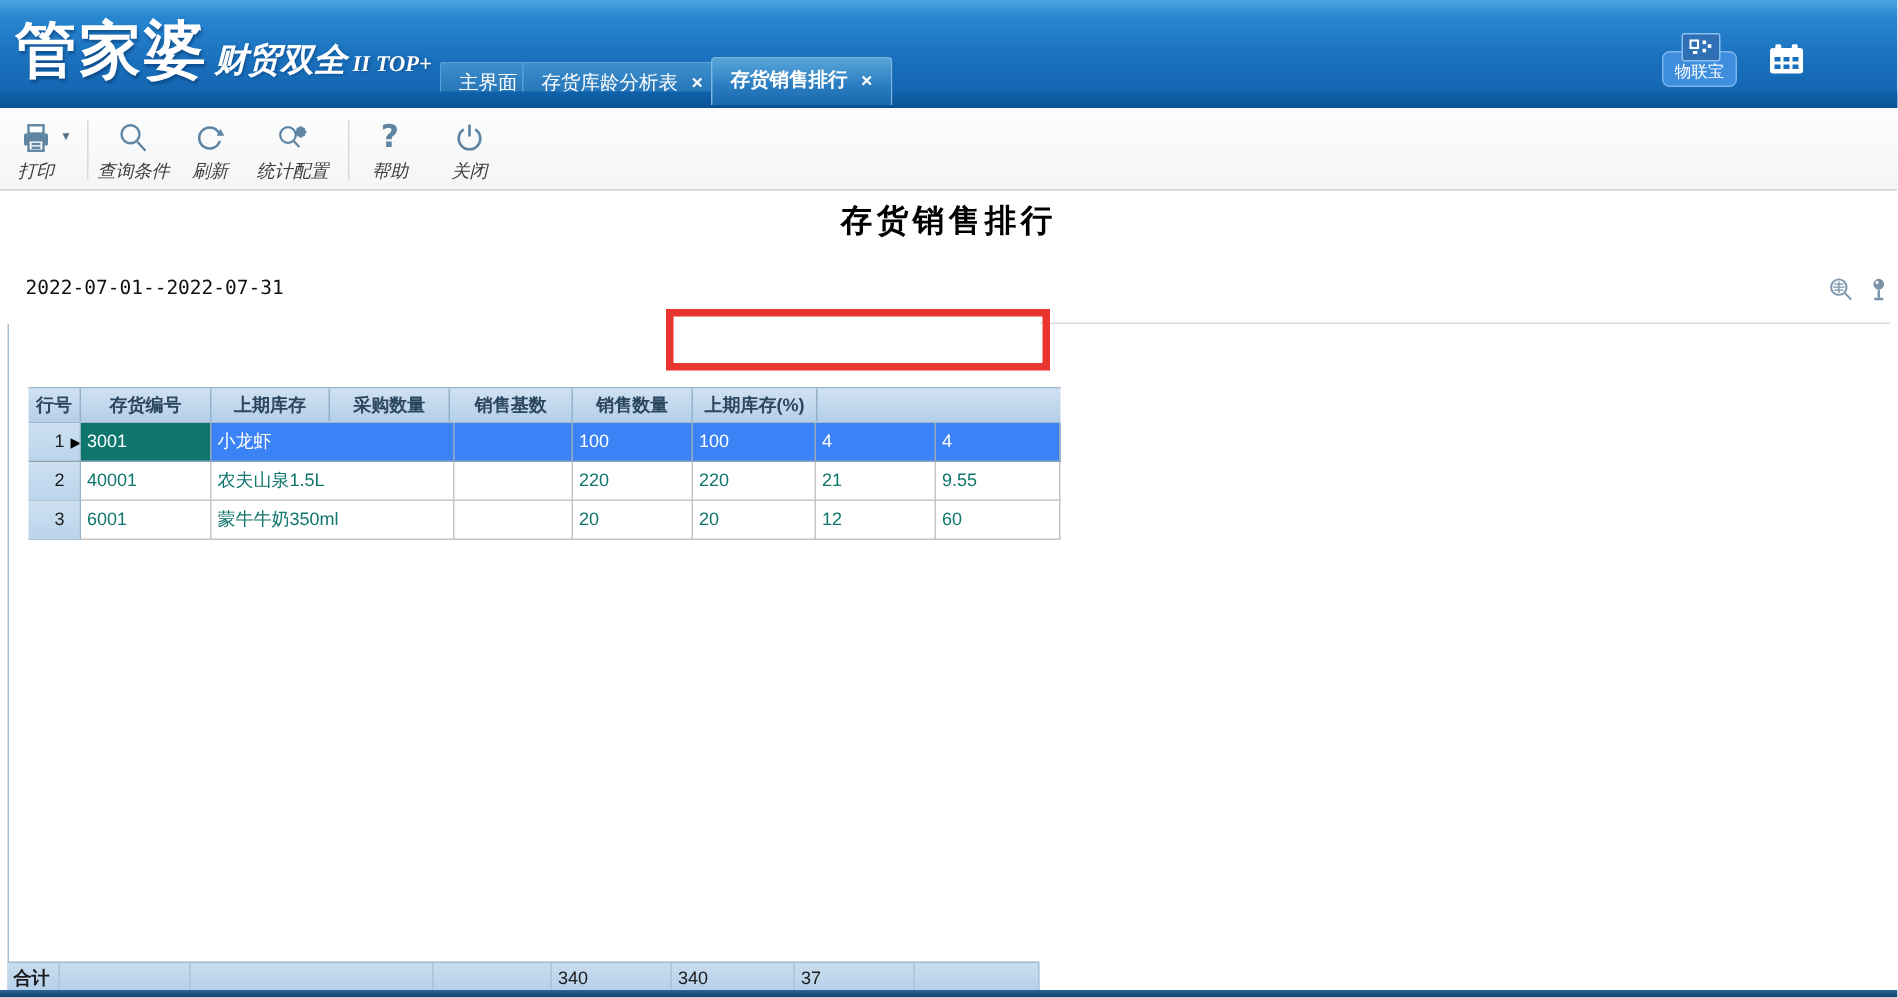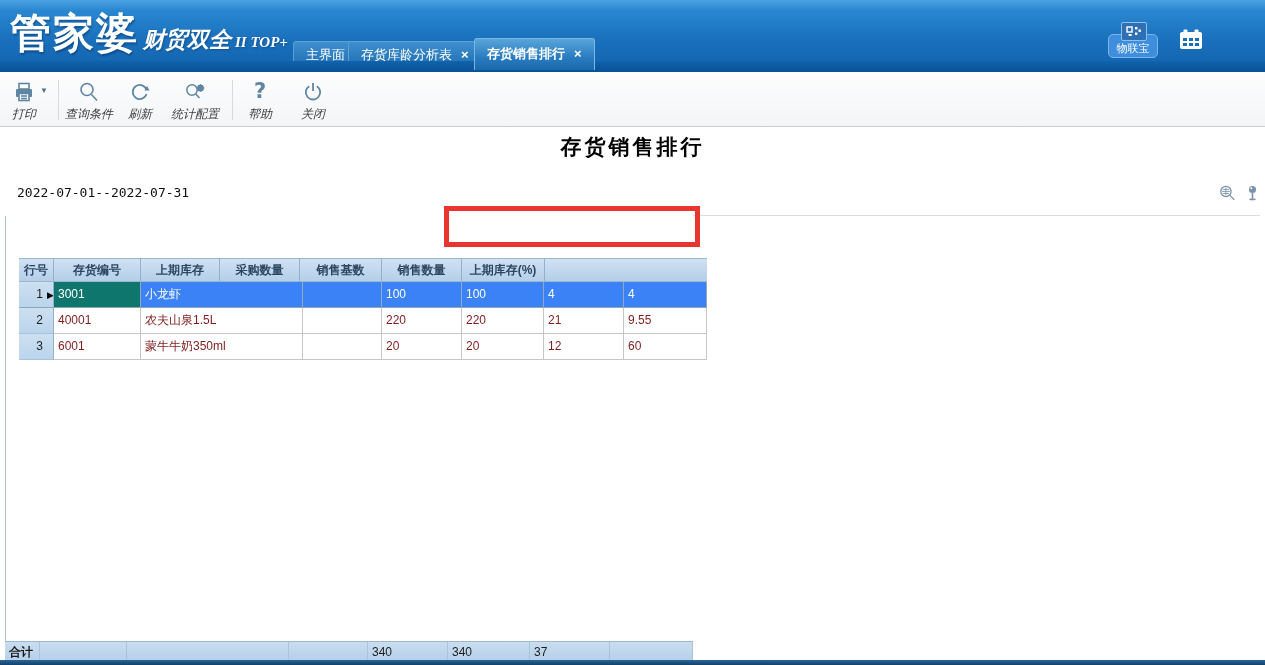--- a/index.html
+++ b/index.html
@@ -57,21 +57,21 @@
     font-family:"Liberation Serif","DejaVu Serif",serif;
   }
   .date-range{position:absolute;left:17px;top:185px;font-family:"DejaVu Sans Mono","Liberation Mono",monospace;font-size:13px;color:#101010;}
   .mini-tools{position:absolute;left:1218px;top:182px;width:44px;height:24px;display:flex;gap:6px;}
   .mini-tools svg{cursor:pointer;}
   
   .grid{position:absolute;left:19px;top:216px;margin-top:42px;}
   .hrow{display:flex;height:24px;background:linear-gradient(#d0e1f2,#b4cfe9);border-top:1px solid #9cb7ce;border-bottom:1px solid #9cb7ce;box-sizing:border-box;}
   .hcell{font-weight:bold;font-size:12px;color:#2c4660;text-align:center;line-height:23px;border-right:1px solid #93b1cb;box-sizing:border-box;white-space:nowrap;overflow:hidden;cursor:pointer;}
   .drow{display:flex;height:26px;background:#fff;}
-  .dcell{font-size:12px;color:#7f1d1d;line-height:25px;padding-left:4px;border-right:1px solid #c6c6c6;border-bottom:1px solid #c6c6c6;box-sizing:border-box;white-space:nowrap;overflow:hidden;cursor:default;}
+  .dcell{font-size:12px;color:#0f766e;line-height:25px;padding-left:4px;border-right:1px solid #c6c6c6;border-bottom:1px solid #c6c6c6;box-sizing:border-box;white-space:nowrap;overflow:hidden;cursor:default;}
   .rownum{background:linear-gradient(#cde0f1,#bad4ec);text-align:right;padding-right:10px;padding-left:0;position:relative;border-right:1px solid #93b1cb;border-bottom:1px solid #a9c4da;color:#1c1c1c;}
   .sel .dcell{background:#3b82f6;color:#fff;border-bottom-color:#8ea4b7;border-right-color:#95a9ba;}
   .sel .dcell.rownum{background:linear-gradient(#cde0f1,#bad4ec);color:#1c1c1c;border-right-color:#93b1cb;}
   .sel .dcell.focuscell{background:#0f766e;}
   .row-marker{position:absolute;right:-1px;top:1px;font-size:9px;color:#000;}
   .c0{width:35px;}.c1{width:87px;}.c2{width:162px;}.c3{width:79px;}.c4{width:80px;}.c5{width:82px;}.c6{width:80px;}.c7{width:83px;}
   .grid-left-border{position:absolute;left:5px;top:216px;width:1px;height:447px;background:#aabfd2;}
   .header-extend-line{position:absolute;left:693px;top:215px;width:567px;height:1px;background:#dcdcdc;}
   
   .frow{position:absolute;left:5px;top:641px;display:flex;height:22px;background:linear-gradient(#c9ddef,#b4cfe9);border-top:1px solid #9cb7ce;border-bottom:1px solid #9cb7ce;box-sizing:border-box;}

